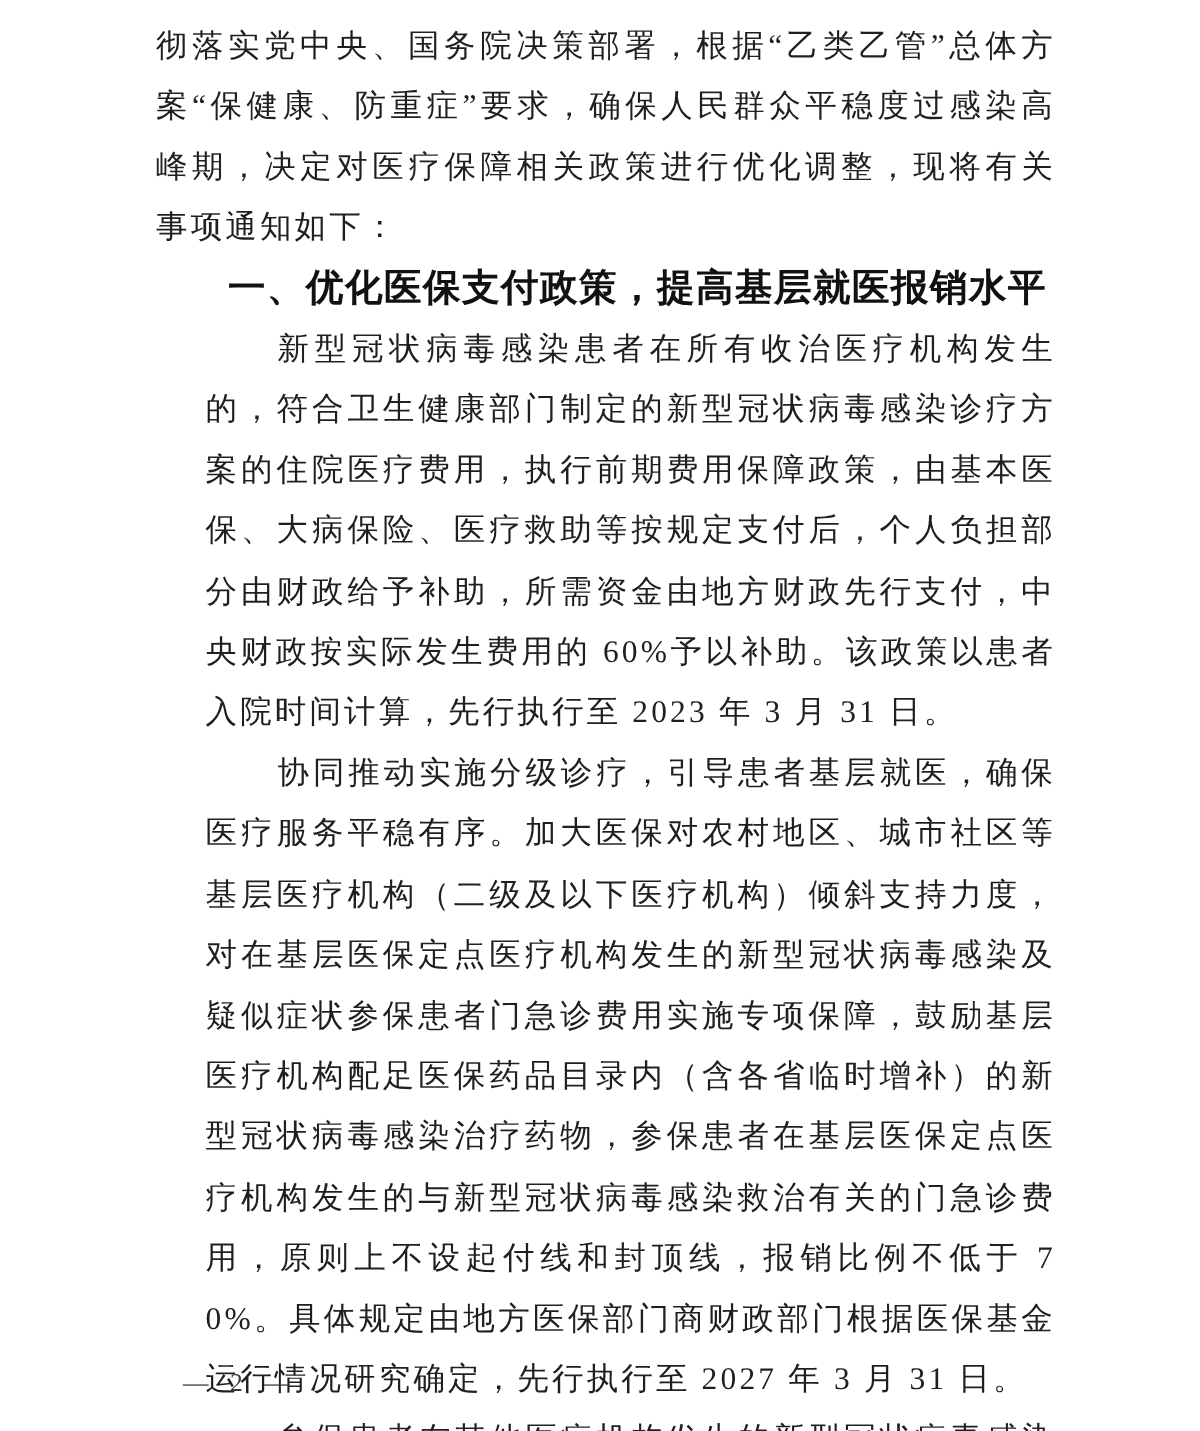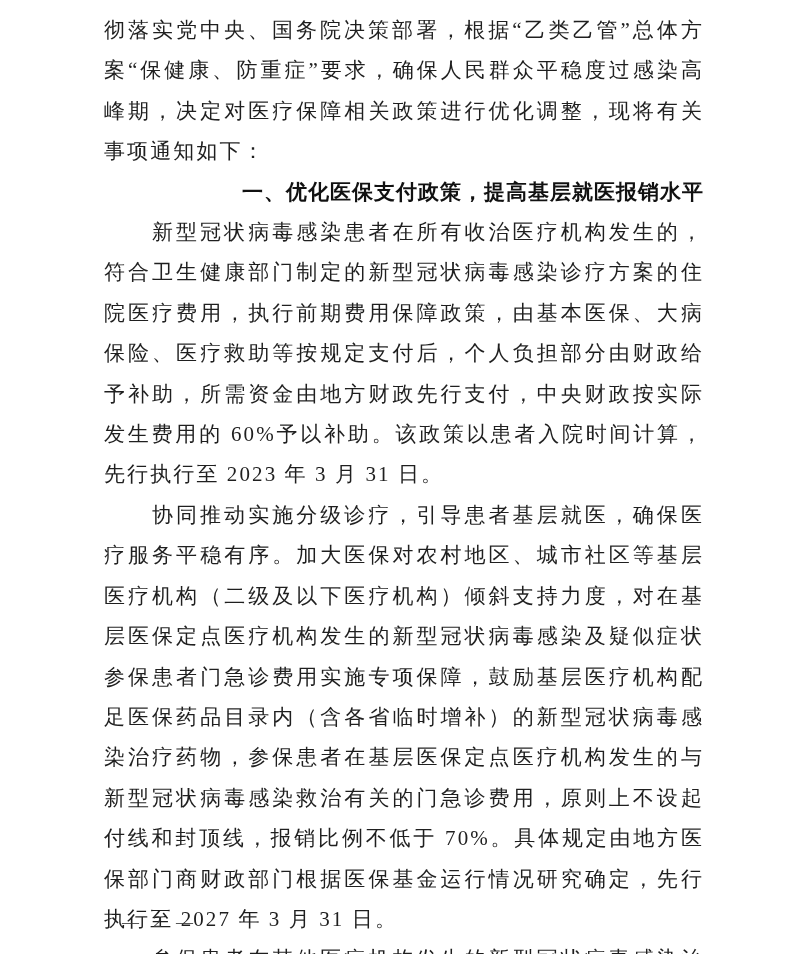--- a/index.html
+++ b/index.html
@@ -24,31 +24,30 @@
   .body-par {
     font-size: 21px;
     line-height: 40.4px;
     letter-spacing: 2.1px;
     color: #1f1f1f;
     text-align: justify;
     text-justify: inter-ideograph;
     word-break: break-all;
     overflow-wrap: break-word;
   }
-  .body-par.indent { text-indent: 48px; }
+  .body-par.indent { text-indent: 48px; margin-left: 33px; }
   .heading {
     font-family: "Liberation Sans", "DejaVu Sans", sans-serif;
     font-weight: bold;
-    font-size: 21px;
+    font-size: 25px;
     line-height: 40.4px;
     letter-spacing: 1px;
     color: #111111;
     text-indent: 48px;
     word-break: break-all;
-    text-align: right;
   }
   .footer {
     position: absolute;
     left: 122px;
     bottom: 22px;
     font-size: 17px;
     letter-spacing: 5px;
     color: #3a3a3a;
     font-family: "Liberation Serif", "DejaVu Serif", serif;
   }

